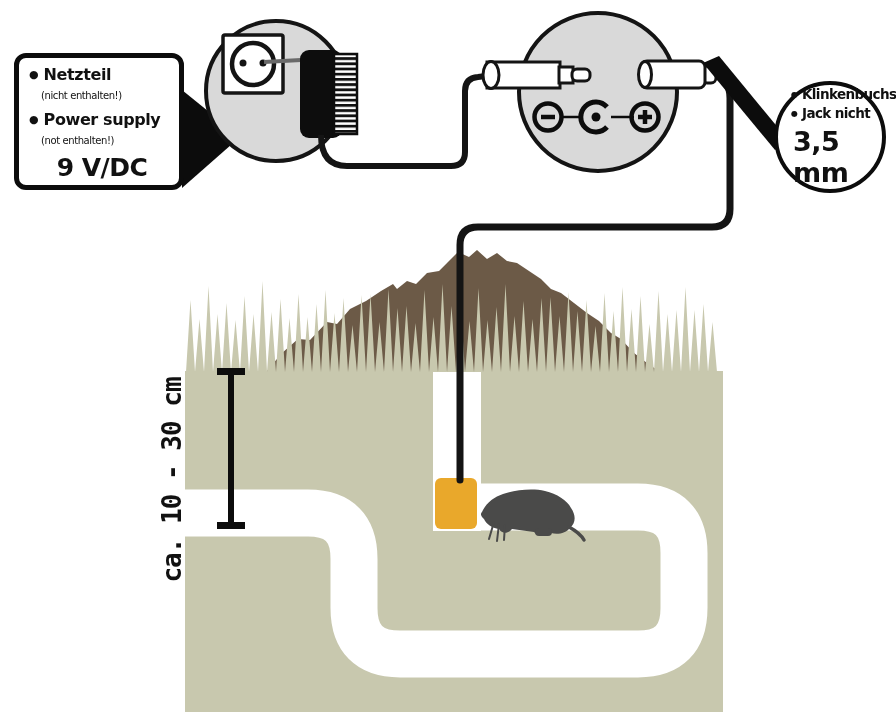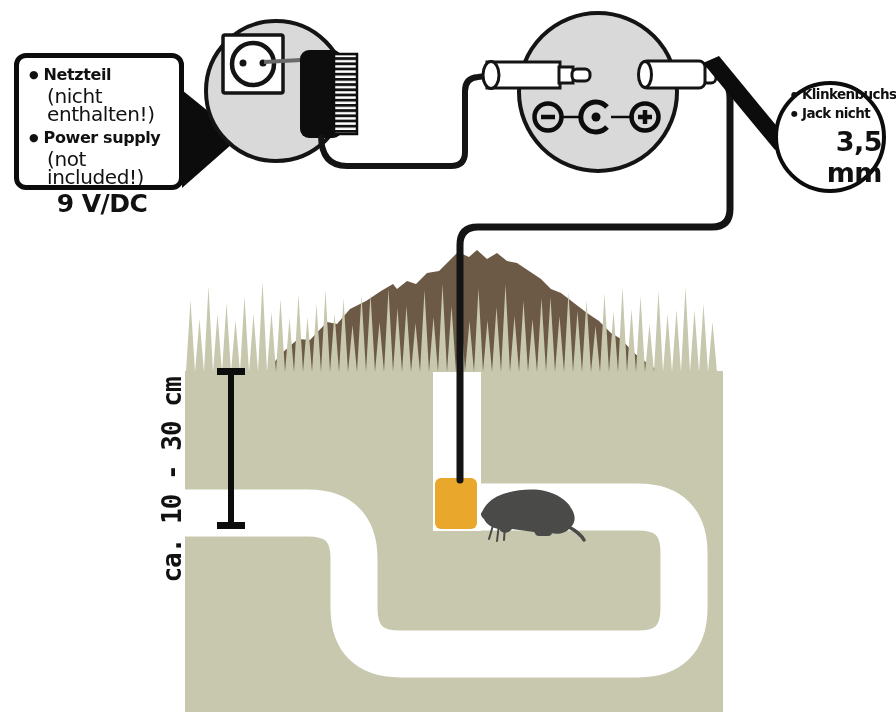--- a/index.html
+++ b/index.html
@@ -7,33 +7,33 @@
          font-family:"DejaVu Sans","Liberation Sans",sans-serif;color:#111;}
   #scene{position:absolute;left:0;top:0;}
 
   
   .note-box{position:absolute;left:14px;top:53px;width:170px;height:137px;background:#fff;
             border:5px solid #0c0c0c;border-radius:12px;box-sizing:border-box;
             padding:7px 4px 4px 10px;z-index:3;}
   .note-row{display:flex;align-items:baseline;line-height:20px;}
   .note-bullet{font-size:11px;margin-right:5px;transform:translateY(-2px);}
   .note-main{font-weight:bold;font-size:16px;letter-spacing:-0.4px;}
-  .note-sub{font-size:20px;line-height:18px;margin-left:18px;letter-spacing:-0.4px;}
+  .note-sub{font-size:10px;line-height:18px;margin-left:12px;letter-spacing:-0.4px;}
   .note-gap{height:5px;}
   .note-voltage{font-weight:bold;font-size:25px;text-align:center;margin-top:3px;letter-spacing:-0.5px;}
 
   
   .jack-circle{position:absolute;left:774px;top:81px;width:112px;height:112px;background:#fff;
                border:4px solid #0c0c0c;border-radius:50%;box-sizing:border-box;z-index:3;
                display:flex;flex-direction:column;justify-content:center;align-items:flex-start;
                padding-left:13px;}
   .jack-row{display:flex;align-items:baseline;line-height:16px;}
   .jack-bullet{font-size:8px;margin-right:4px;transform:translateY(-2px);}
   .jack-line{font-weight:bold;font-size:13.5px;letter-spacing:-0.6px;}
-  .jack-size{font-weight:bold;font-size:27px;letter-spacing:-0.5px;margin-top:2px;margin-left:2px;text-align:right;}
+  .jack-size{font-weight:bold;font-size:27px;letter-spacing:-0.5px;margin-top:2px;margin-left:2px;}
 
   
   .depth-label{position:absolute;left:22px;top:460px;width:300px;height:40px;z-index:3;
                transform:rotate(-90deg);display:flex;align-items:center;justify-content:center;
                font-family:"DejaVu Sans Mono","Liberation Mono",monospace;
                font-weight:bold;font-size:26px;letter-spacing:-1px;white-space:nowrap;}
 </style>
 </head>
 <body>
 
@@ -136,21 +136,21 @@
     <div class="note-row">
       <span class="note-bullet">●</span>
       <span class="note-main">Netzteil</span>
     </div>
     <div class="note-sub">(nicht enthalten!)</div>
     <div class="note-gap"></div>
     <div class="note-row">
       <span class="note-bullet">●</span>
       <span class="note-main">Power supply</span>
     </div>
-    <div class="note-sub">(not included!)</div>
+    <div class="note-sub">(not enthalten!)</div>
     <div class="note-voltage">9 V/DC</div>
   </div>
 
   <div class="jack-circle">
     <div class="jack-row">
       <span class="jack-bullet">●</span>
       <span class="jack-line">Klinkenbuchse</span>
     </div>
     <div class="jack-row">
       <span class="jack-bullet">●</span>

